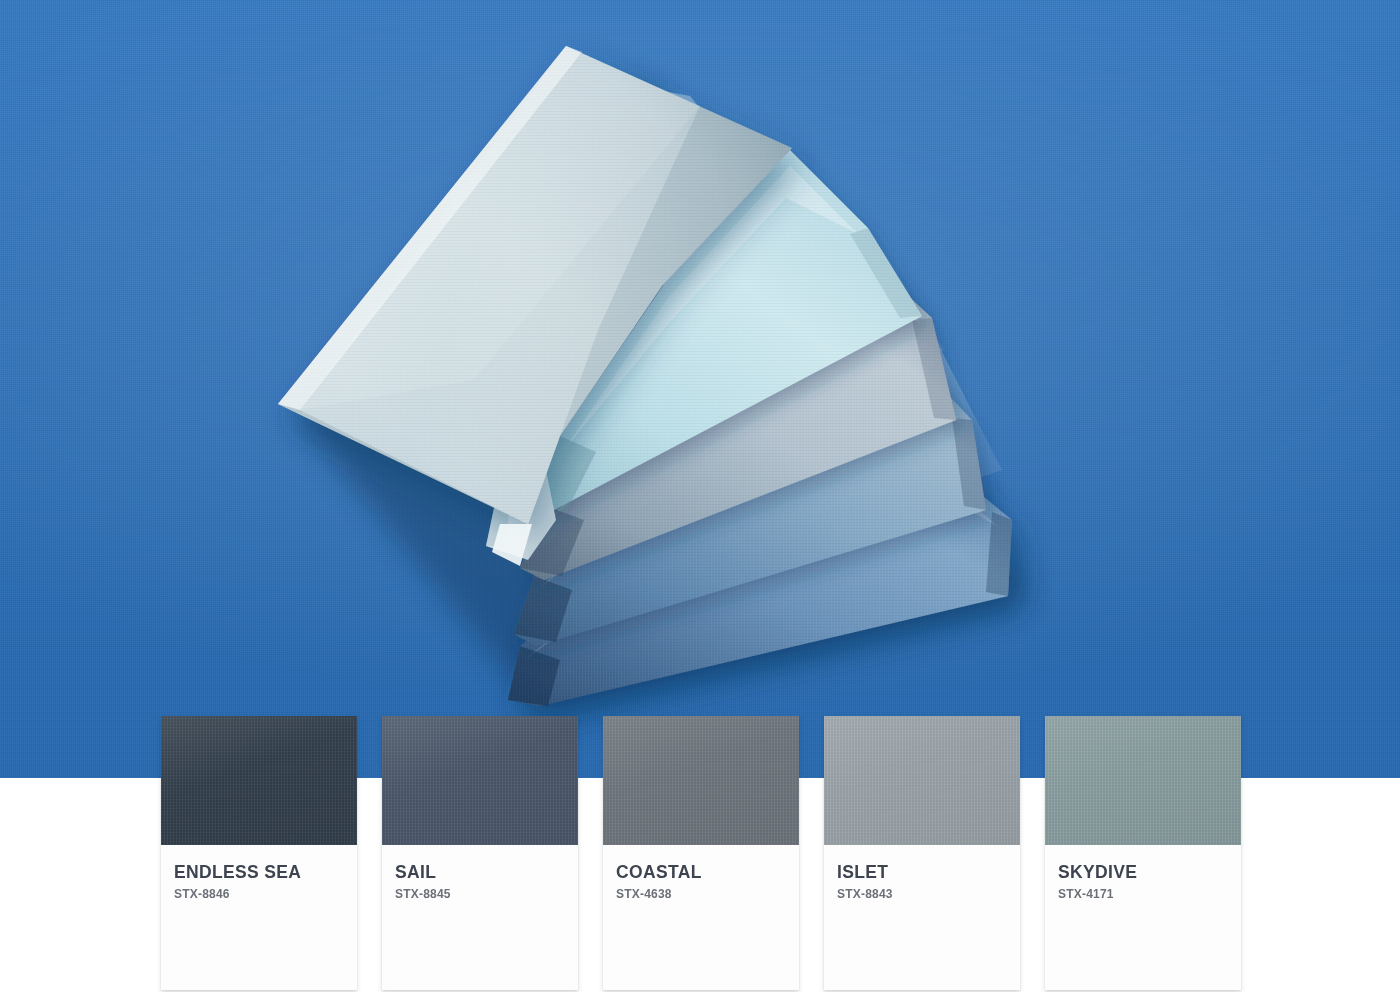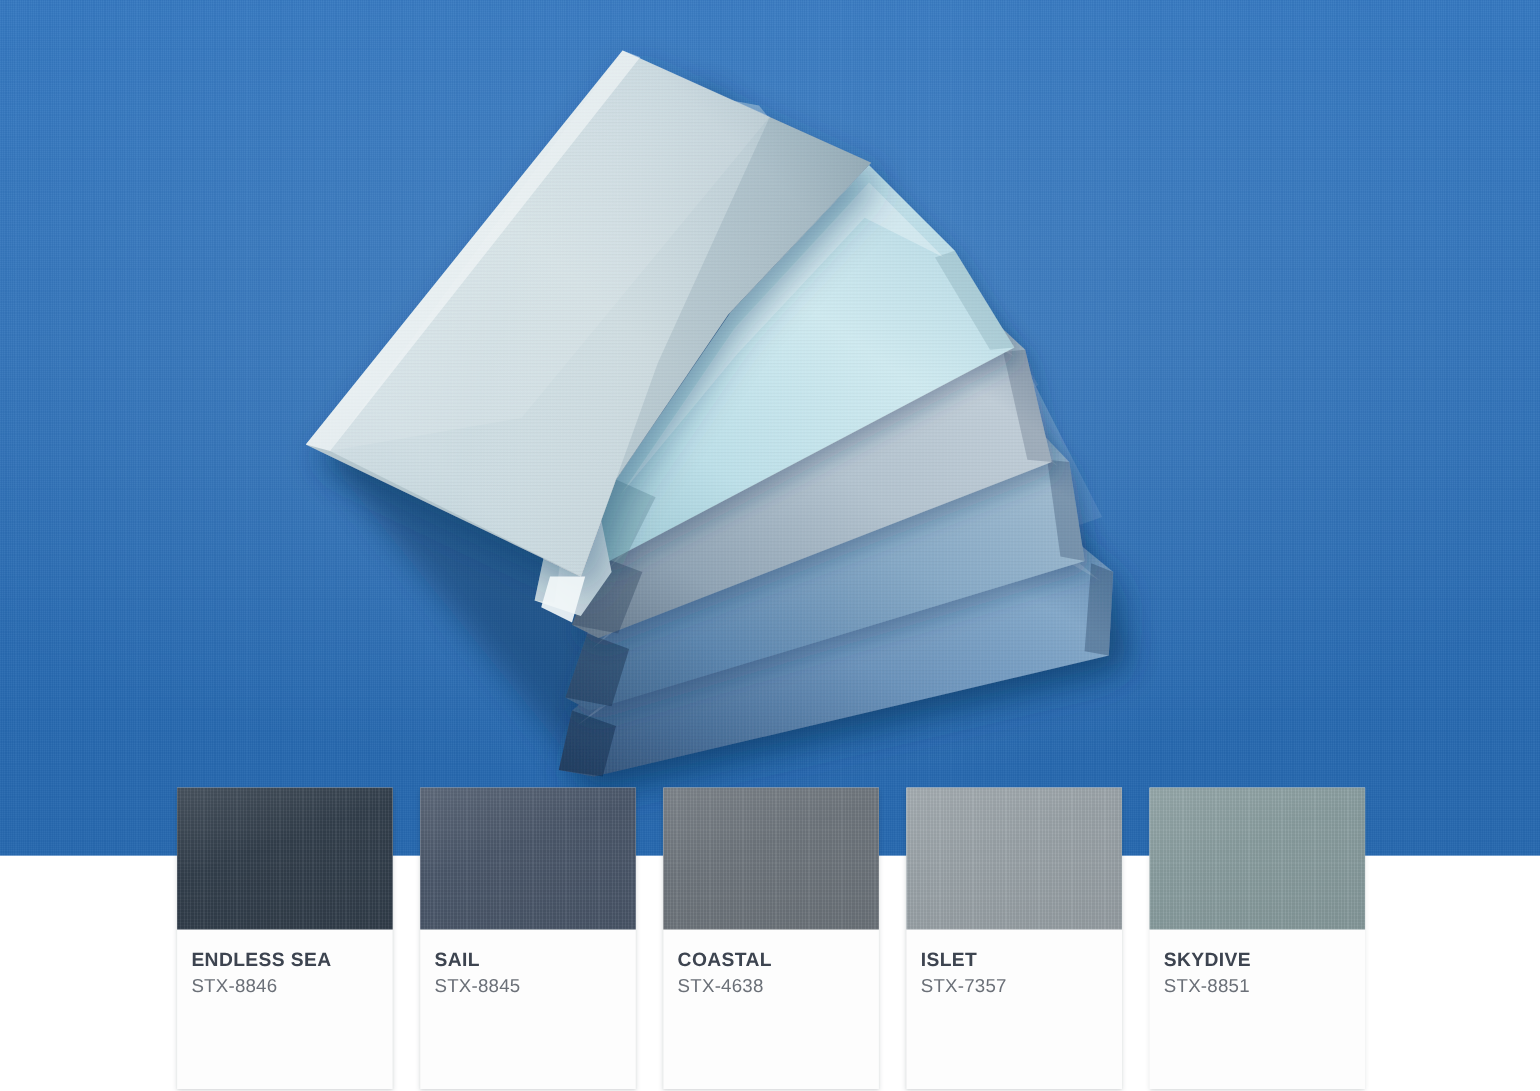--- a/index.html
+++ b/index.html
@@ -64,21 +64,21 @@
   .chip .sheen {
     position:absolute; inset:0;
     background:linear-gradient(160deg, rgba(255,255,255,.10), rgba(255,255,255,0) 42%, rgba(0,0,0,.045));
   }
   .meta { flex:1; padding:17px 0 0 13px; }
   .cname {
     font-size:17.5px; font-weight:bold; letter-spacing:.35px;
     color:#3d4450; line-height:1.18; white-space:nowrap;
   }
   .ccode {
-    font-size:17px; font-weight:normal; letter-spacing:.2px;
+    font-size:12px; font-weight:bold; letter-spacing:.2px;
     color:#6b7078; line-height:1.18; margin-top:4px; white-space:nowrap;
   }
 </style>
 </head>
 <body>
 
 <div id="hero">
   <div class="grain"></div>
   <div class="vign"></div>
 </div>
@@ -270,28 +270,28 @@
     </div>
   </div>
 
   <div class="card">
     <div class="chip" style="background:#9ba4a9">
       <div class="weave"></div>
       <div class="sheen"></div>
     </div>
     <div class="meta">
       <div class="cname">ISLET</div>
-      <div class="ccode">STX-7357</div>
+      <div class="ccode">STX-8843</div>
     </div>
   </div>
 
   <div class="card">
     <div class="chip" style="background:#8a9ea0">
       <div class="weave"></div>
       <div class="sheen"></div>
     </div>
     <div class="meta">
       <div class="cname">SKYDIVE</div>
-      <div class="ccode">STX-8851</div>
+      <div class="ccode">STX-4171</div>
     </div>
   </div>
 
 </div>
 
 </body></html>

